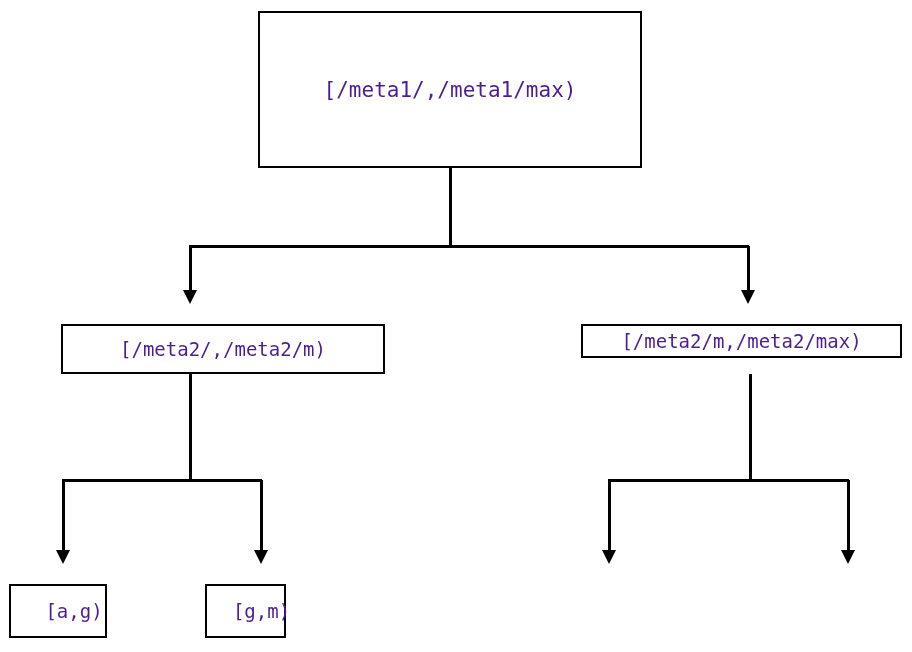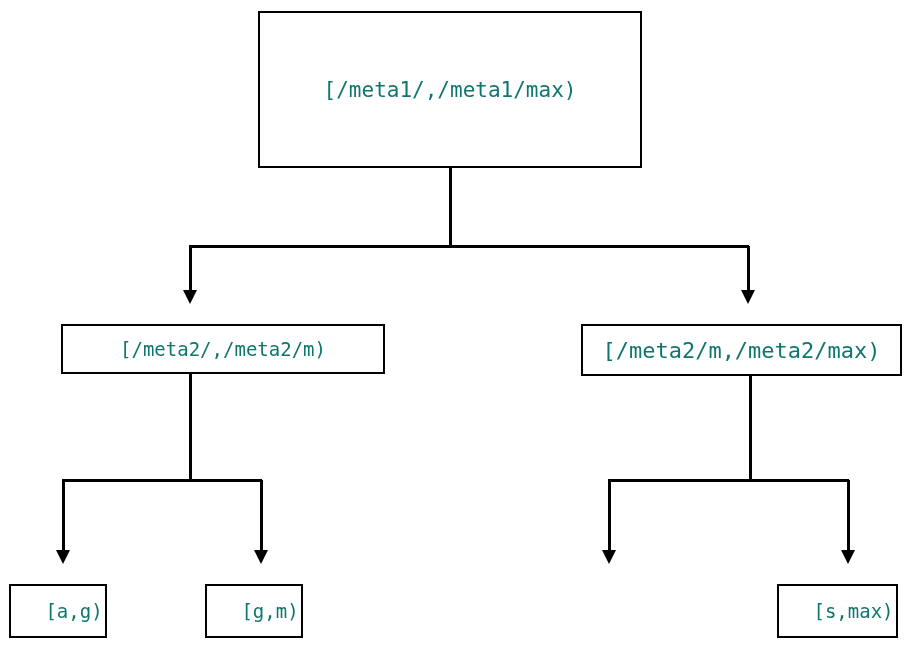--- a/index.html
+++ b/index.html
@@ -17,21 +17,21 @@
     font-family: "DejaVu Sans Mono", "Liberation Mono", monospace;
   }
   .node {
     position: absolute;
     box-sizing: border-box;
     border: 2px solid #000000;
     background: #ffffff;
     display: flex;
     align-items: center;
     justify-content: center;
-    color: #0f766e;
+    color: #4c1d95;
     white-space: pre;
     letter-spacing: 0px;
   }
   .node-root {
     left: 258px;
     top: 11px;
     width: 384px;
     height: 157px;
     font-size: 21px;
   }
@@ -40,31 +40,31 @@
     top: 324px;
     width: 324px;
     height: 50px;
     font-size: 19px;
     margin-left: 40px;
   }
   .node-mid-right {
     left: 581px;
     top: 324px;
     width: 321px;
-    height: 52px;
-    font-size: 22px;
+    height: 34px;
+    font-size: 19px;
   }
   .node-leaf {
     top: 584px;
     height: 54px;
     font-size: 19px;
     padding-left: 32px;
   }
   .leaf-ag    { left: 9px;   width: 98px;  }
-  .leaf-gm    { left: 205px; width: 98px;  }
+  .leaf-gm    { left: 205px; width: 81px;  }
   .leaf-ms    { left: 554px; width: 99px;  }
   .leaf-smax  { left: 777px; width: 121px; }
 
   .edges {
     position: absolute;
     left: 0;
     top: 0;
     width: 912px;
     height: 652px;
     pointer-events: none;
@@ -117,15 +117,14 @@
 
   <div class="node node-mid-left">[/meta2/,/meta2/m)</div>
 
   <div class="node node-mid-right">[/meta2/m,/meta2/max)</div>
 
   <div class="node node-leaf leaf-ag">[a,g)</div>
 
   <div class="node node-leaf leaf-gm">[g,m)</div>
 
 
-  <div class="node node-leaf leaf-smax">[s,max)</div>
 
 </div>
 
 </body></html>

